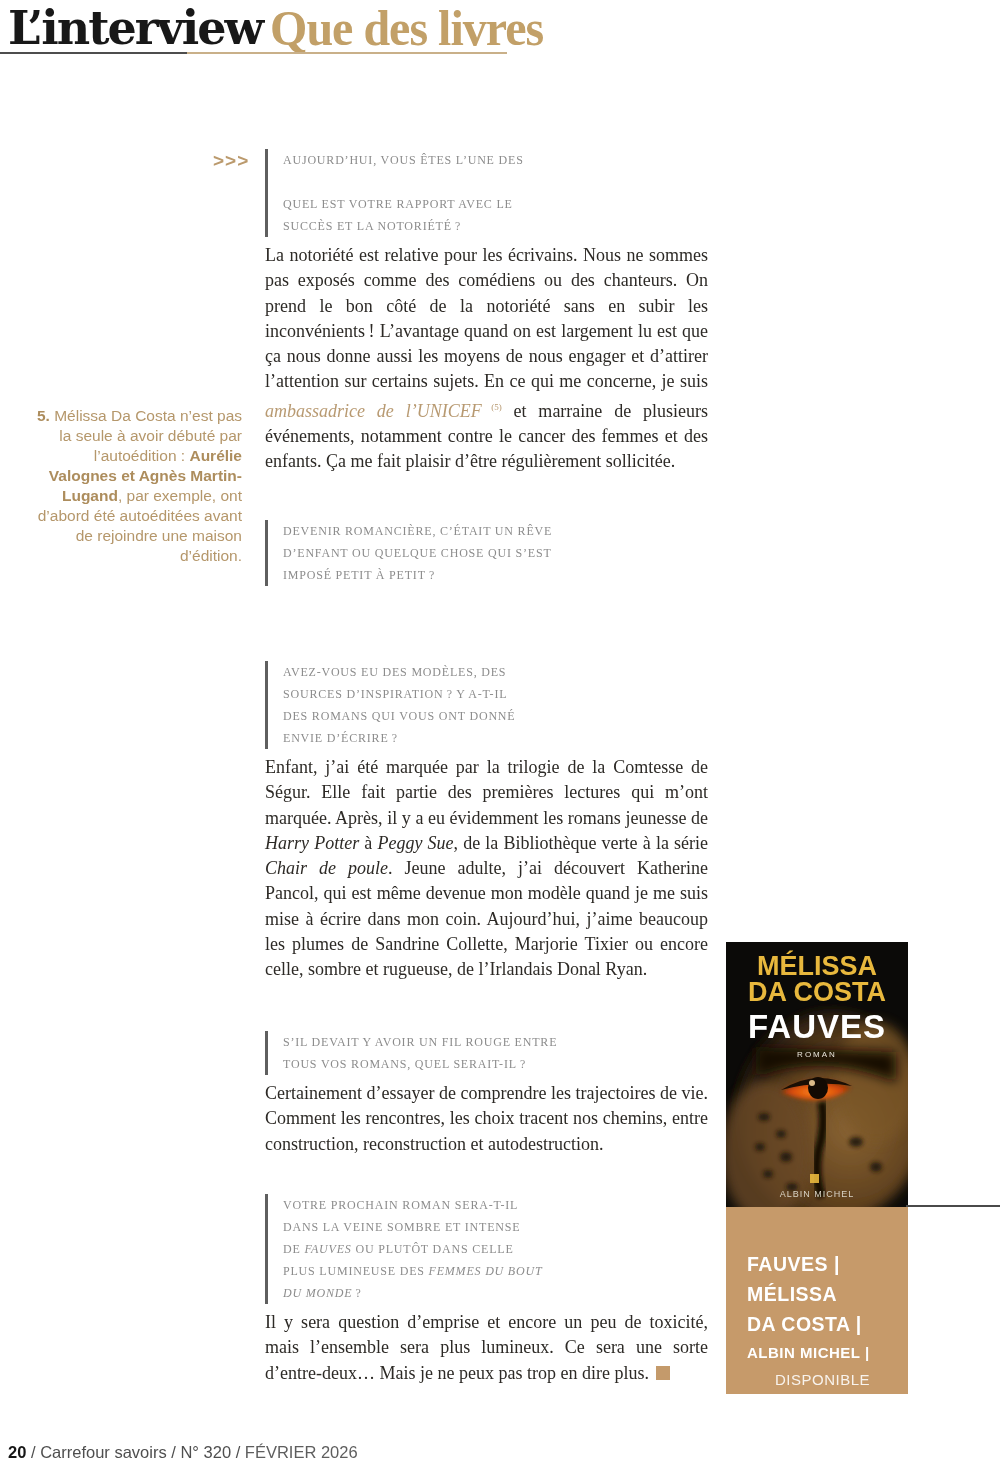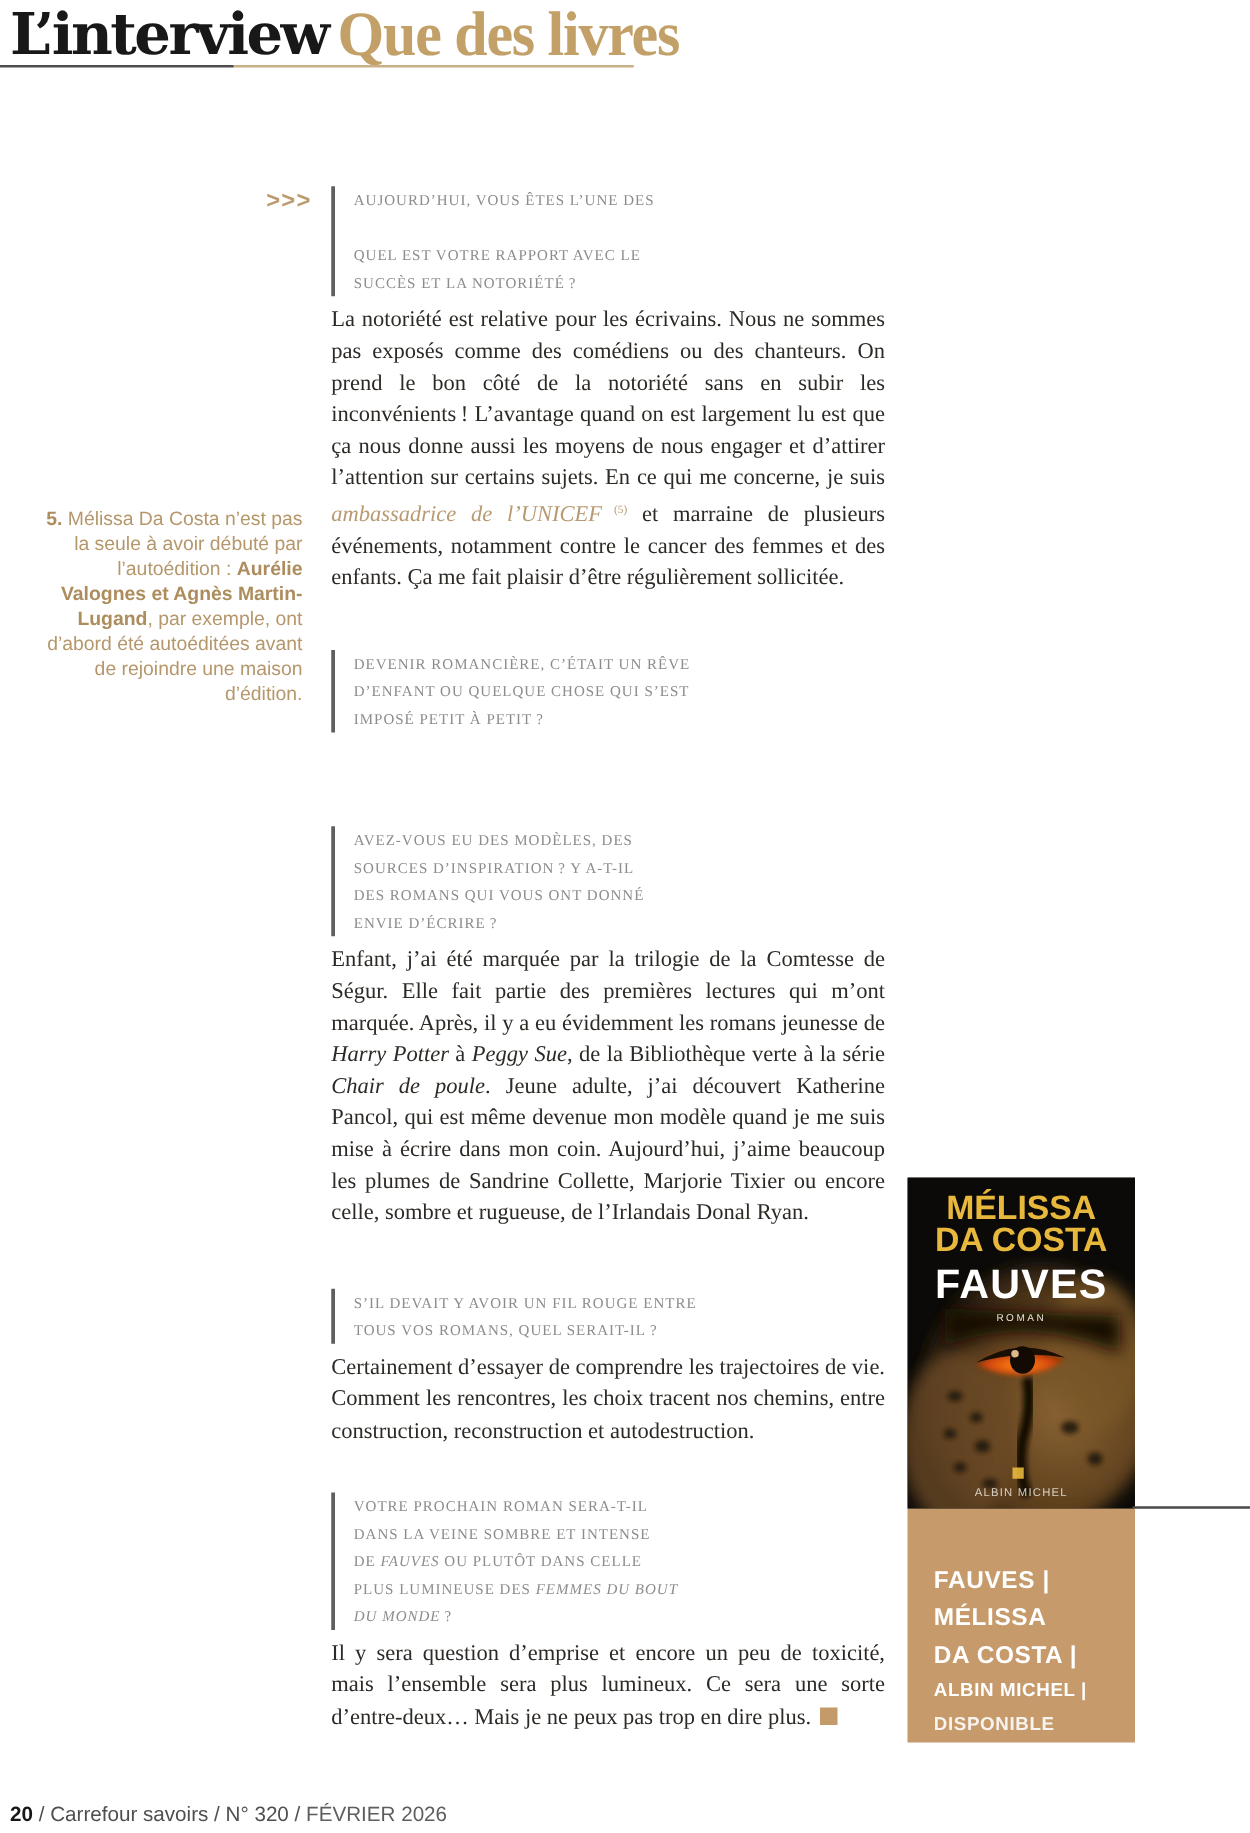--- a/index.html
+++ b/index.html
@@ -82,21 +82,21 @@
   
   .hr-right{position:absolute;left:906px;top:1205px;width:94px;height:2px;background:#4a4a4a;}
   
   .infobox{
     position:absolute;left:726px;top:1207px;width:182px;height:187px;
     background:#c69a6a;color:#ffffff;font-family:"Liberation Sans", sans-serif;
     box-sizing:border-box;padding:42px 10px 0 21px;
   }
   .ib-line{font-weight:700;font-size:19.5px;line-height:30px;letter-spacing:0.5px;}
   .ib-pub{font-weight:700;font-size:15px;line-height:28px;letter-spacing:0.5px;}
-  .ib-avail{font-weight:700;font-size:15px;line-height:26px;color:rgba(255,255,255,0.88);letter-spacing:0.5px;}
+  .ib-avail{font-weight:400;font-size:15px;line-height:26px;color:rgba(255,255,255,0.88);letter-spacing:0.5px;text-align:center;}
   
   .footer{
     position:absolute;left:8px;top:1443px;
     font-family:"Liberation Sans", sans-serif;font-size:16.5px;color:#4f4f4f;
   }
   .fb{font-weight:700;color:#161616;}
   .fl{color:#5e5e5e;}
 </style>
 </head>
 <body>

